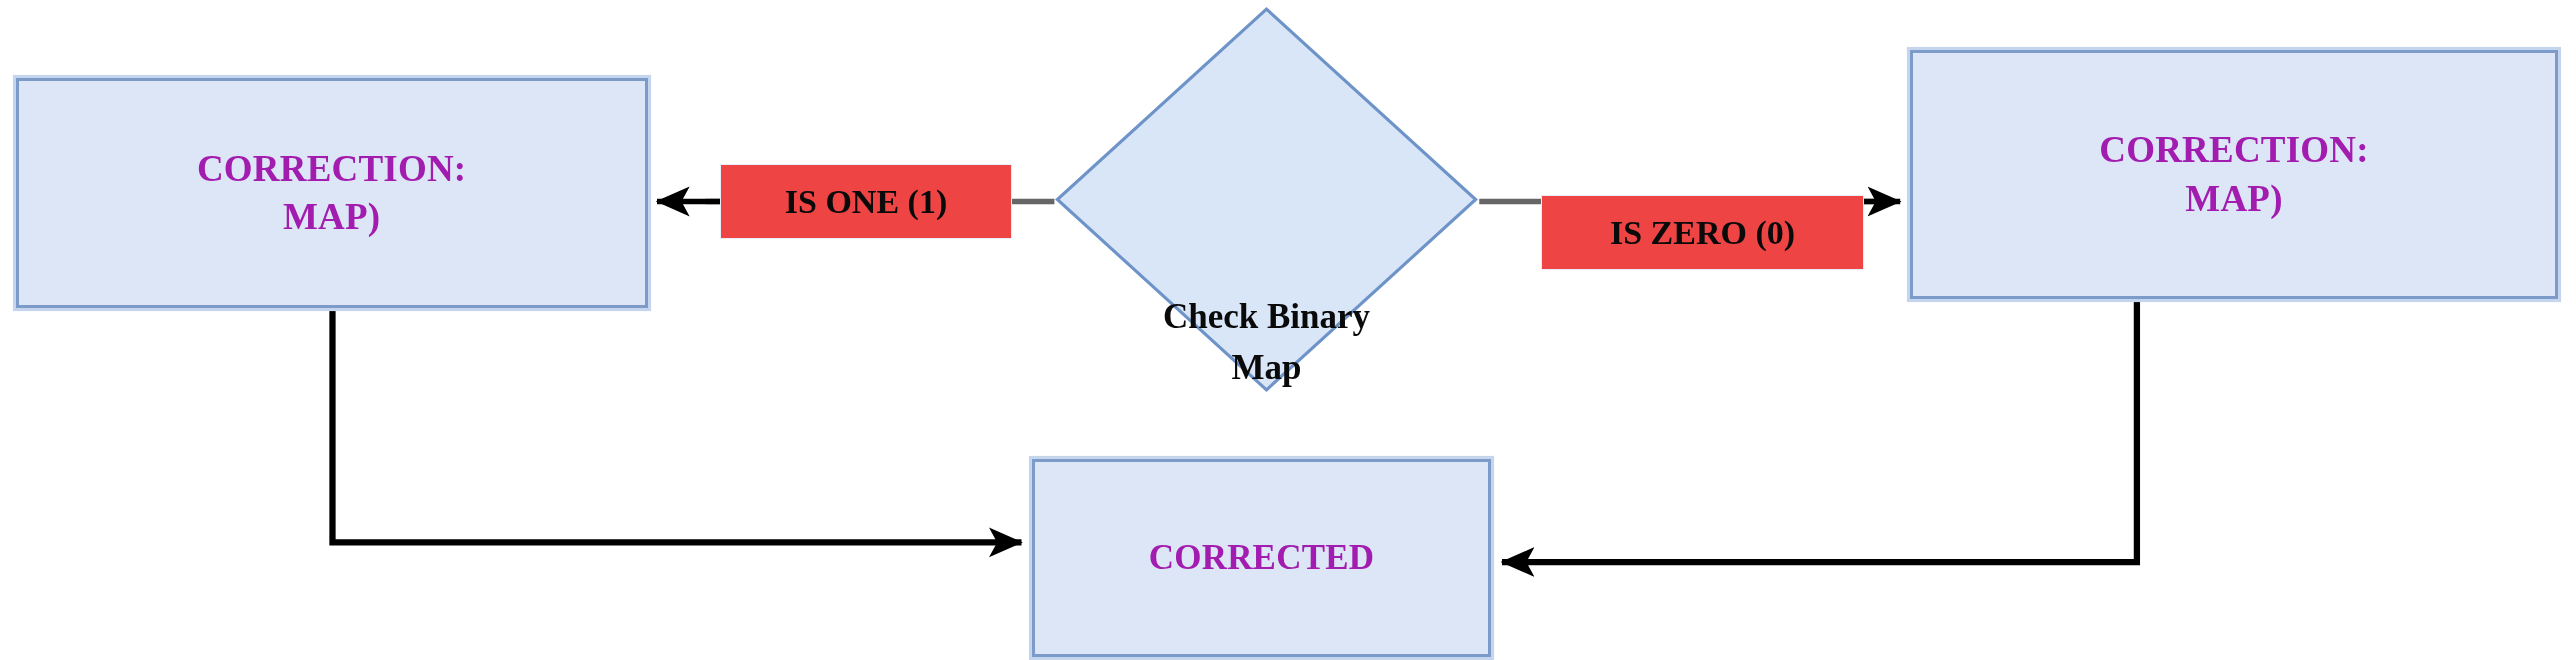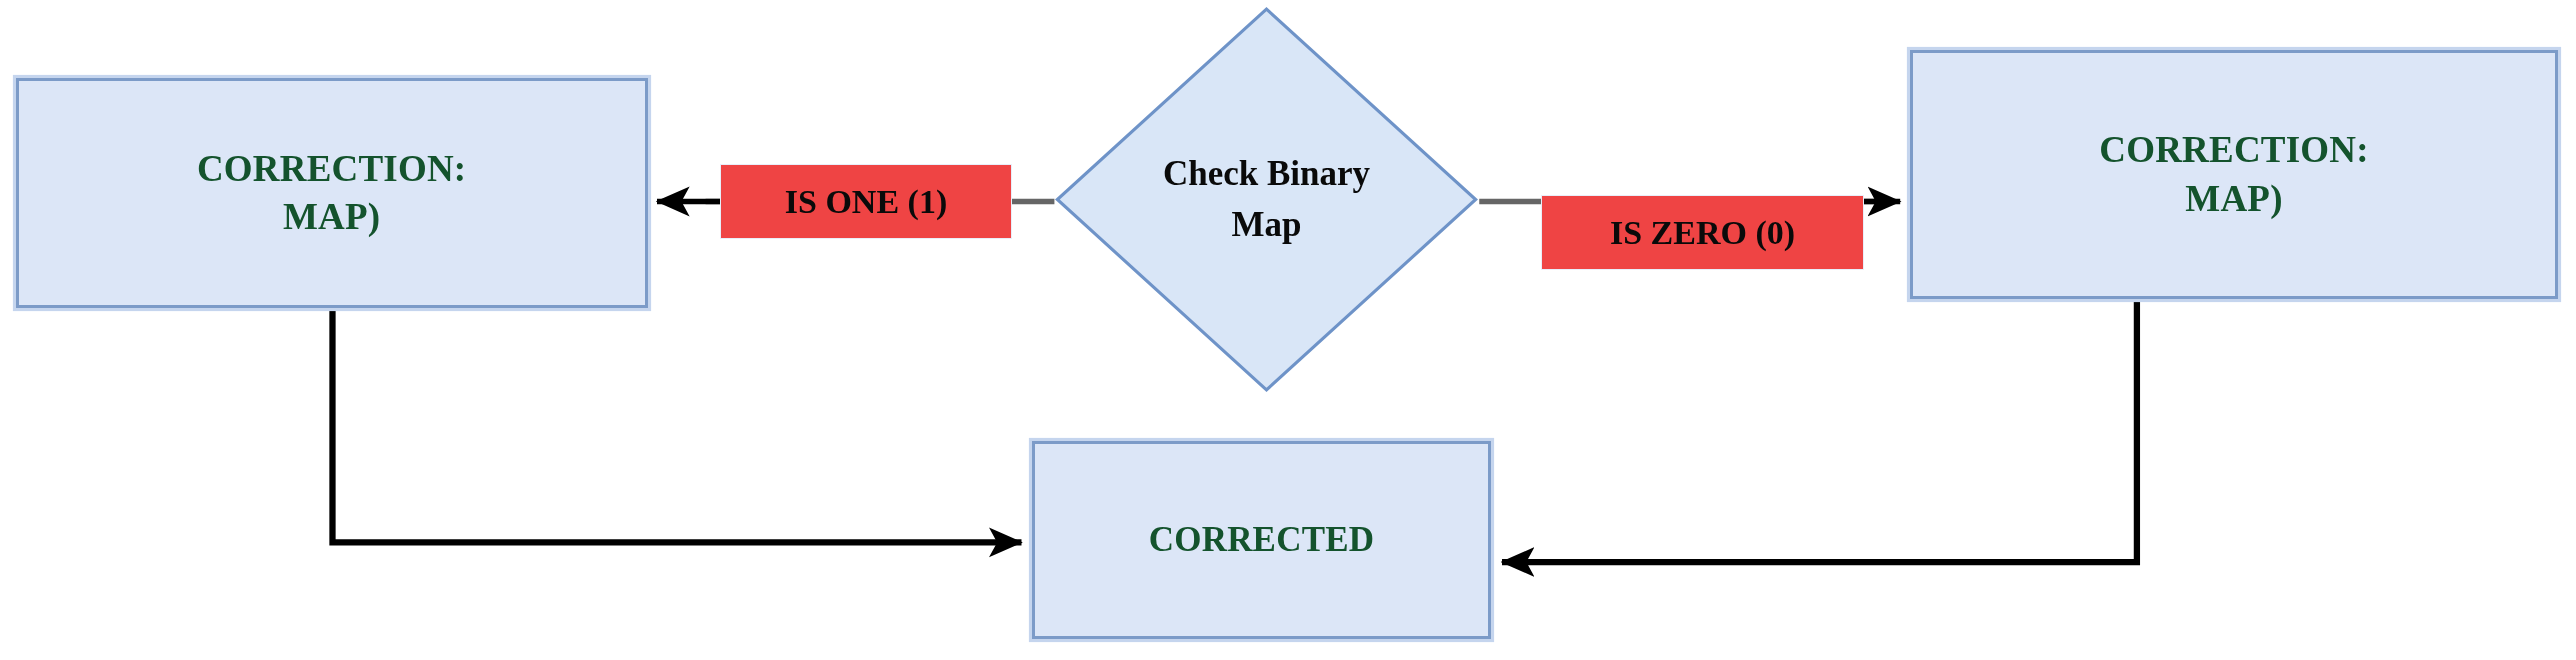--- a/index.html
+++ b/index.html
@@ -26,29 +26,29 @@
     border: 3.1px solid #7C9BC8;
     box-shadow: 0 0 0 3.1px #C5D5EE;
     display: flex;
     align-items: center;
     justify-content: center;
     text-align: center;
   }
   .proc-text {
     font-family: "Liberation Serif", "DejaVu Serif", serif;
     font-weight: bold;
-    color: #14532d;
+    color: #a21caf;
     line-height: 1.30;
     letter-spacing: 0.2px;
     padding: 0 14px;
   }
 
   #box-left   { left: 15.7px;   top: 78px; width: 632px; height: 230px; }
   #box-right  { left: 1910px; top: 50px;  width: 648px; height: 249px; }
-  #box-bottom { left: 1032px; top: 441px; width: 459px; height: 198px; }
+  #box-bottom { left: 1032px; top: 459px; width: 459px; height: 198px; }
 
   #box-left .proc-text,
   #box-right .proc-text  { font-size: 37px; }
   #box-bottom .proc-text { font-size: 35px; }
 
   
   #diamond-wrap {
     position: absolute;
     left: 1054px;
     top: 6.3px;
@@ -56,21 +56,21 @@
     height: 387px;
   }
   #diamond-wrap svg { display: block; width: 100%; height: 100%; }
   #diamond-label {
     position: absolute;
     left: 0; top: 0;
     width: 100%; height: 100%;
     display: flex;
     flex-direction: column;
     align-items: center;
-    justify-content: center;
+    justify-content: flex-end;
     text-align: center;
     font-family: "Liberation Serif", "DejaVu Serif", serif;
     font-weight: bold;
     font-size: 35px;
     color: #0a0a0a;
     line-height: 1.45;
     pointer-events: none;
   }
 
   

